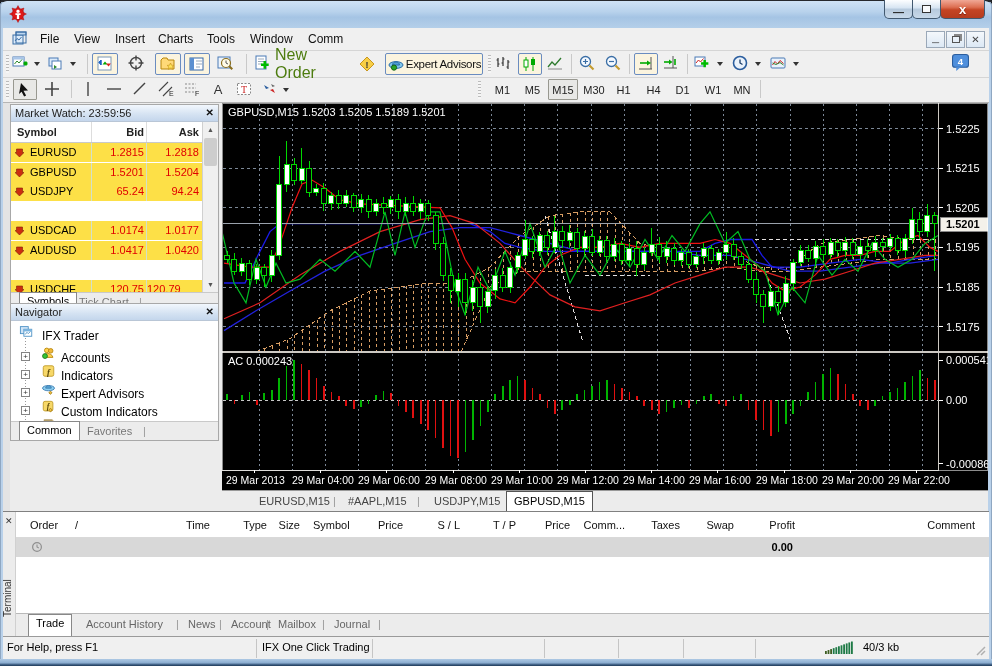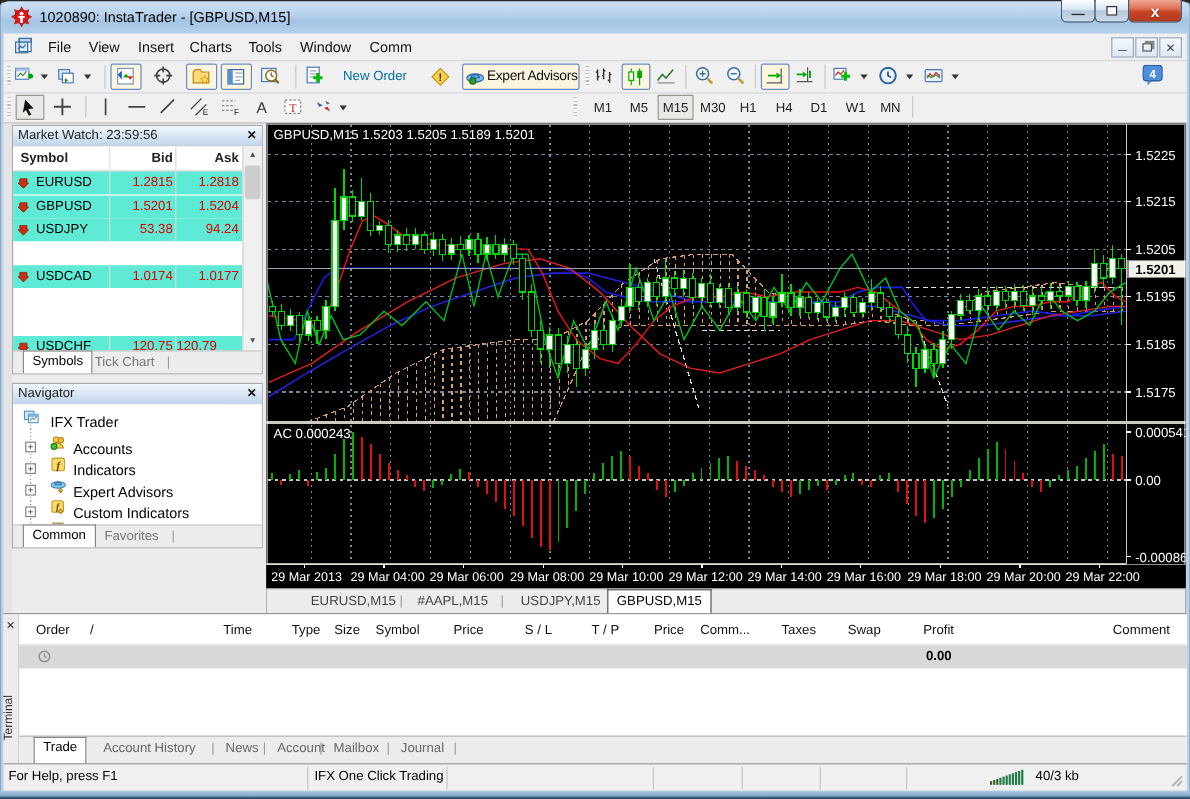--- a/index.html
+++ b/index.html
@@ -32,21 +32,21 @@
 #left{position:absolute;left:3px;top:103px;width:219px;height:408px;background:#ececec}
 .dockgrip{position:absolute;left:0;top:0;width:7px;height:100%;background:#e4e4e4}
 .panel{position:absolute;left:7px;width:209px;background:#fff;border:1px solid #a8a8a8}
 .phead{position:absolute;left:0;top:0;right:0;height:17px;background:linear-gradient(180deg,#f2f7fd,#d4e2f2 60%,#c4d6ec);border-bottom:1px solid #b9c6d6;font-size:11px;color:#222;padding:2px 4px}
 .px{position:absolute;right:4px;top:2px;font-size:10px;color:#111;font-weight:bold}
 .tabsrow{position:absolute;left:0;right:0;bottom:0;height:19px;background:#ececec;border-top:1px solid #c9c9c9;font-size:11px;color:#777}
 .atab{position:absolute;top:-1px;height:19px;background:#fff;border:1px solid #888;border-bottom:none;color:#000;padding:2px 7px 0 7px}
 .itab{position:absolute;top:3px}
 
 .mwhead{position:absolute;left:0;top:17px;right:16px;height:21px;background:#fff;border-bottom:1px solid #c9c9c9;font-size:11px;color:#222;font-weight:bold}
-.mwrow{position:absolute;left:0;right:16px;height:19px;background:#5eead4;font-size:11px}
+.mwrow{position:absolute;left:0;right:16px;height:19px;background:#fde047;font-size:11px}
 .mwsym{position:absolute;left:19px;top:3px;color:#000}
 .colline{position:absolute;top:0;bottom:0;width:1px;background:#d2e0cc}
 .arrdn{width:9px;height:9px;position:absolute;left:4px;top:5px}
 .sb{position:absolute;right:0;top:17px;width:16px;bottom:19px;background:#f0f0f0;border-left:1px solid #d0d0d0}
 .sbbtn{position:absolute;left:0;width:15px;height:15px;background:#f0f0f0;display:flex;align-items:center;justify-content:center;font-size:7px;color:#555}
 .sbthumb{position:absolute;left:1px;width:13px;height:28px;background:#cdcdcd;border-radius:2px}
 
 .tree{position:absolute;left:0;top:17px;right:0;bottom:19px;background:#fff;font-size:12px;color:#000}
 .titem{position:absolute;left:0;height:18px;white-space:nowrap}
 .plus{position:absolute;width:9px;height:9px;border:1px solid #848484;background:#fff;font-size:8px;line-height:7px;text-align:center;color:#333}
@@ -77,21 +77,20 @@
     <div class="abs" style="left:9px;top:5px;width:18px;height:18px">
       <svg class="abs" style="left:0px;top:0px" width="18" height="18" viewBox="0 0 16 16">
         <g fill="#e01818" stroke="#a80f0f" stroke-width="0.4">
           <circle cx="8" cy="8" r="5.2"></circle>
           <path d="M8 0.5l1.4 2.6H6.6zM8 15.5l-1.4-2.6h2.8zM0.5 8l2.6-1.4v2.8zM15.5 8l-2.6 1.4V6.6zM2.7 2.7l2.9.8-2 2zM13.3 13.3l-2.9-.8 2-2zM13.3 2.7l-.8 2.9-2-2zM2.7 13.3l.8-2.9 2 2z"></path>
         </g>
         <path d="M8 4.2c.9 0 1.5.6 1.5 1.4S8.9 7 8 7s-1.5-.6-1.5-1.4.6-1.4 1.5-1.4z" fill="#fff"></path>
         <path d="M5.7 7.4h4.6v1.5H9v3.6H7V8.9H5.7z" fill="#fff"></path>
       </svg>
     </div>
-    <div id="titletext">1020890: InstaTrader - [GBPUSD,M15]</div>
     <div class="capbtn" id="btnmin">
       <div class="glyph" style="font-weight:bold;color:#2a2a2a;padding-top:6px">—</div>
     </div>
     <div class="capbtn" id="btnmax">
       <div class="glyph">
         <span style="display:block;width:9px;height:8px;border:1.5px solid #333;background:#f8fafc"></span>
       </div>
     </div>
     <div class="capbtn" id="btncls">
       <div class="glyph" style="color:#fff;font-weight:bold;font-size:13px;text-shadow:0 1px 1px #7c2210">x</div>
@@ -175,21 +174,21 @@
           <path d="M12.3 11.3l3 3" stroke="#8a6d1d" stroke-width="2"></path>
         </svg>
       </div>
       <div class="tsep" style="left:243px"></div>
       <div class="tbtn" style="left:248px;top:2px;width:99px;height:22px">
         <svg class="abs" style="left:3px;top:2px" width="16" height="16" viewBox="0 0 16 16">
           <rect x="2" y="1" width="10" height="13" fill="#fff" stroke="#4a7ab5"></rect>
           <path d="M4 4h6M4 6.5h6M4 9h4" stroke="#9ab" stroke-width="1"></path>
           <path d="M10.5 8.5h2.6v2.6h2.6v2.6h-2.6v2.6h-2.6v-2.6H8v-2.6h2.5z" fill="#0b0" transform="translate(-1,-2.6)"></path>
         </svg>
-        <span style="font-size:11px;color:#0369a1;margin-left:24px">New Order</span>
+        <span style="font-size:16px;color:#4d7c0f;margin-left:24px">New Order</span>
       </div>
       <div class="tbtn" style="left:351px;top:2px;width:27px;height:22px">
         <svg class="abs" style="left:5px;top:3px" width="16" height="16" viewBox="0 0 16 16">
           <path d="M8 1l7 7-7 7-7-7z" fill="#f7ce46" stroke="#c8961e"></path>
           <text x="8" y="11.5" font-size="9" text-anchor="middle" fill="#333" font-family="Liberation Sans" font-weight="bold">!</text>
         </svg>
       </div>
       <div class="tbtn pressed" style="left:382px;top:2px;width:98px;height:22px">
         <svg class="abs" style="left:2px;top:3px" width="16" height="16" viewBox="0 0 16 16">
           <ellipse cx="8" cy="8" rx="7" ry="3.4" fill="#7ec4ea" stroke="#2a6ca8"></ellipse>
@@ -383,32 +382,42 @@
           <span style="position:absolute;left:81px;top:3px;width:52px;text-align:right;color:#e00000">1.5201</span>
           <span style="position:absolute;left:136px;top:3px;width:52px;text-align:right;color:#e00000">1.5204</span>
         </div>
         <div class="mwrow" style="top:77.0px">
           <svg class="arrdn" viewBox="0 0 9 9">
             <path d="M1.5 1h6v3.5h1.5L4.5 9 0 4.5h1.5z" fill="#cc2e10" stroke="#7d1d08" stroke-width="0.6"></path>
           </svg>
           <span class="mwsym">USDJPY</span>
           <div class="colline" style="left:80px"></div>
           <div class="colline" style="left:135px"></div>
-          <span style="position:absolute;left:81px;top:3px;width:52px;text-align:right;color:#e00000">53.38</span>
+          <span style="position:absolute;left:81px;top:3px;width:52px;text-align:right;color:#e00000">65.24</span>
           <span style="position:absolute;left:136px;top:3px;width:52px;text-align:right;color:#e00000">94.24</span>
         </div>
         <div class="mwrow" style="top:116.0px">
           <svg class="arrdn" viewBox="0 0 9 9">
             <path d="M1.5 1h6v3.5h1.5L4.5 9 0 4.5h1.5z" fill="#cc2e10" stroke="#7d1d08" stroke-width="0.6"></path>
           </svg>
           <span class="mwsym">USDCAD</span>
           <div class="colline" style="left:80px"></div>
           <div class="colline" style="left:135px"></div>
           <span style="position:absolute;left:81px;top:3px;width:52px;text-align:right;color:#e00000">1.0174</span>
           <span style="position:absolute;left:136px;top:3px;width:52px;text-align:right;color:#e00000">1.0177</span>
+        </div>
+        <div class="mwrow" style="top:135.5px">
+          <svg class="arrdn" viewBox="0 0 9 9">
+            <path d="M1.5 1h6v3.5h1.5L4.5 9 0 4.5h1.5z" fill="#cc2e10" stroke="#7d1d08" stroke-width="0.6"></path>
+          </svg>
+          <span class="mwsym">AUDUSD</span>
+          <div class="colline" style="left:80px"></div>
+          <div class="colline" style="left:135px"></div>
+          <span style="position:absolute;left:81px;top:3px;width:52px;text-align:right;color:#e00000">1.0417</span>
+          <span style="position:absolute;left:136px;top:3px;width:52px;text-align:right;color:#e00000">1.0420</span>
         </div>
         <div class="mwrow" style="top:174.5px">
           <svg class="arrdn" viewBox="0 0 9 9">
             <path d="M1.5 1h6v3.5h1.5L4.5 9 0 4.5h1.5z" fill="#cc2e10" stroke="#7d1d08" stroke-width="0.6"></path>
           </svg>
           <span class="mwsym">USDCHF</span>
           <div class="colline" style="left:80px"></div>
           <div class="colline" style="left:135px"></div>
           <span style="position:absolute;left:81px;top:3px;width:52px;text-align:right;color:#e00000">120.75</span>
           <span style="position:absolute;left:136px;top:3px;width:52px;text-align:left;color:#e00000">120.79</span>
@@ -417,21 +426,21 @@
           <div class="sbbtn" style="top:0">▲</div>
           <div class="sbthumb" style="top:16px"></div>
           <div class="sbbtn" style="bottom:0">▼</div>
         </div>
         <div class="tabsrow">
           <div class="atab" style="left:8px">Symbols</div>
           <div class="itab" style="left:68px">Tick Chart</div>
           <span class="itab" style="left:128px;color:#999">|</span>
         </div>
       </div>
-      <div class="panel" style="top:216px;height:138px">
+      <div class="panel" style="top:200px;height:138px">
         <div class="phead">Navigator<span class="px">✕</span></div>
         <div class="tree">
           <div style="position:absolute;left:14px;top:14px;width:1px;height:95px;background:repeating-linear-gradient(180deg,#999 0 1px,transparent 1px 3px)"></div>
           <svg class="abs" style="left:8px;top:3px" width="15" height="14" viewBox="0 0 16 16">
             <rect x="1" y="3" width="9" height="8" fill="#cfe4f7" stroke="#4a90c4"></rect>
             <rect x="5" y="6" width="9" height="8" fill="#fff" stroke="#4a90c4"></rect>
             <rect x="5" y="6" width="9" height="2.5" fill="#7ab4e0"></rect>
             <polyline points="6.5,12 8.5,9.5 10,11 12.5,8.5" stroke="#4a90c4" fill="none"></polyline>
           </svg>
           <div class="titem" style="left:31px;top:8px">IFX Trader</div>

